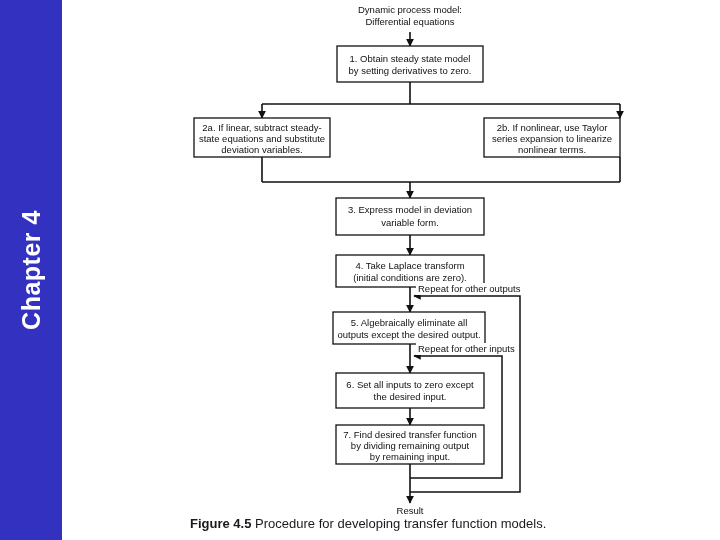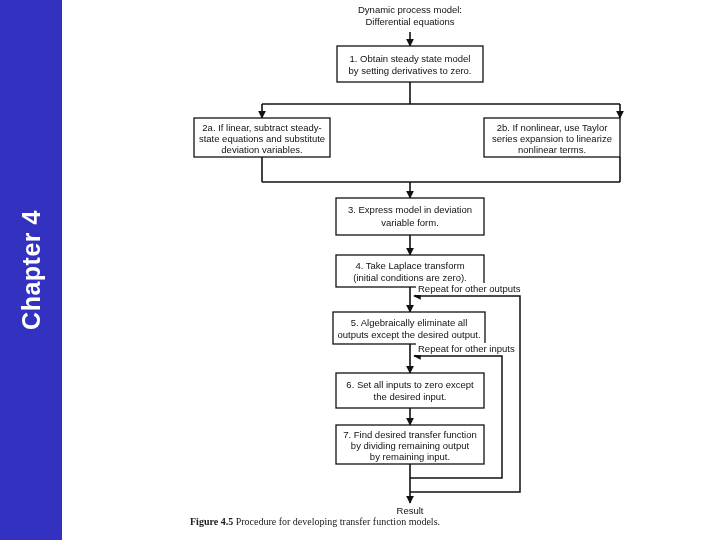--- a/index.html
+++ b/index.html
@@ -49,22 +49,22 @@
     position: absolute;
     left: 62px; top: 0;
     width: 658px; height: 460px;
   }
   #diagram svg { display: block; }
 
   .fig-caption {
     position: absolute;
     left: 128px;
     top: 516px;
-    font-family: Liberation Serif, serif;
-    font-size: 10px;
+    font-family: Liberation Sans, sans-serif;
+    font-size: 13px;
     color: #1a1a1a;
     white-space: nowrap;
   }
   .fig-caption .cap-num {
     font-weight: bold;
   }
   .fig-caption .cap-text {
     font-weight: normal;
   }
 </style>

